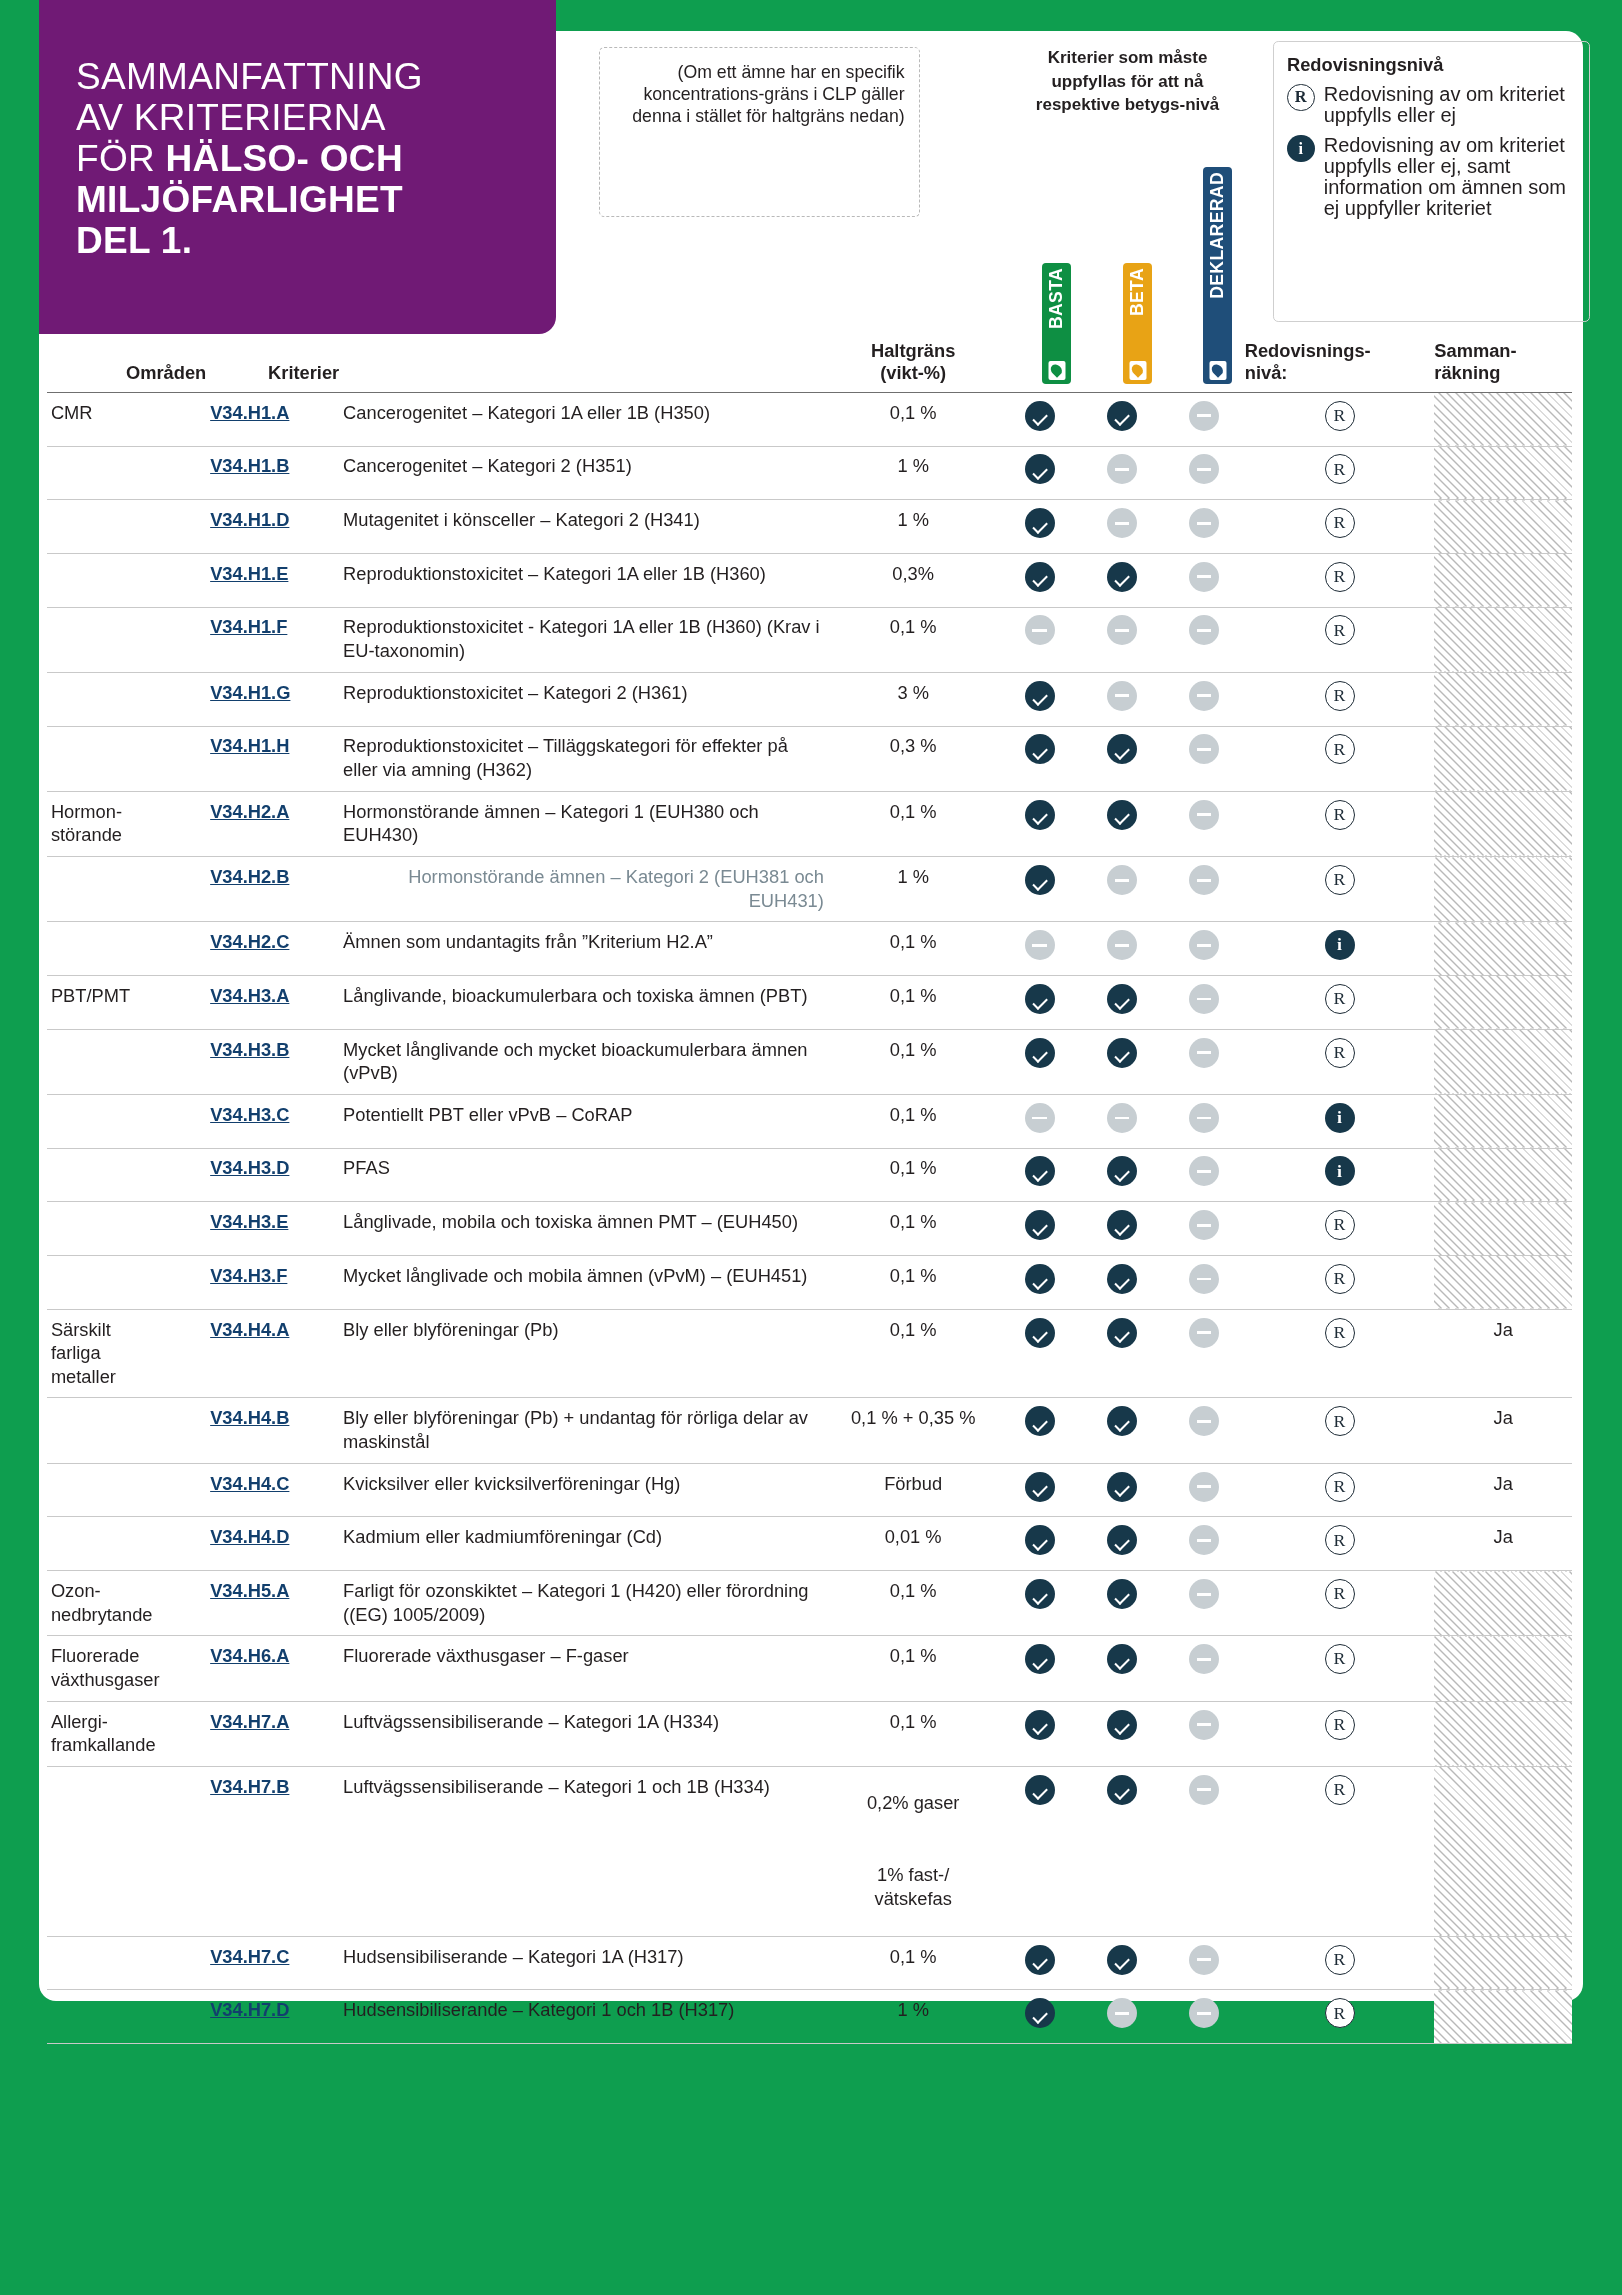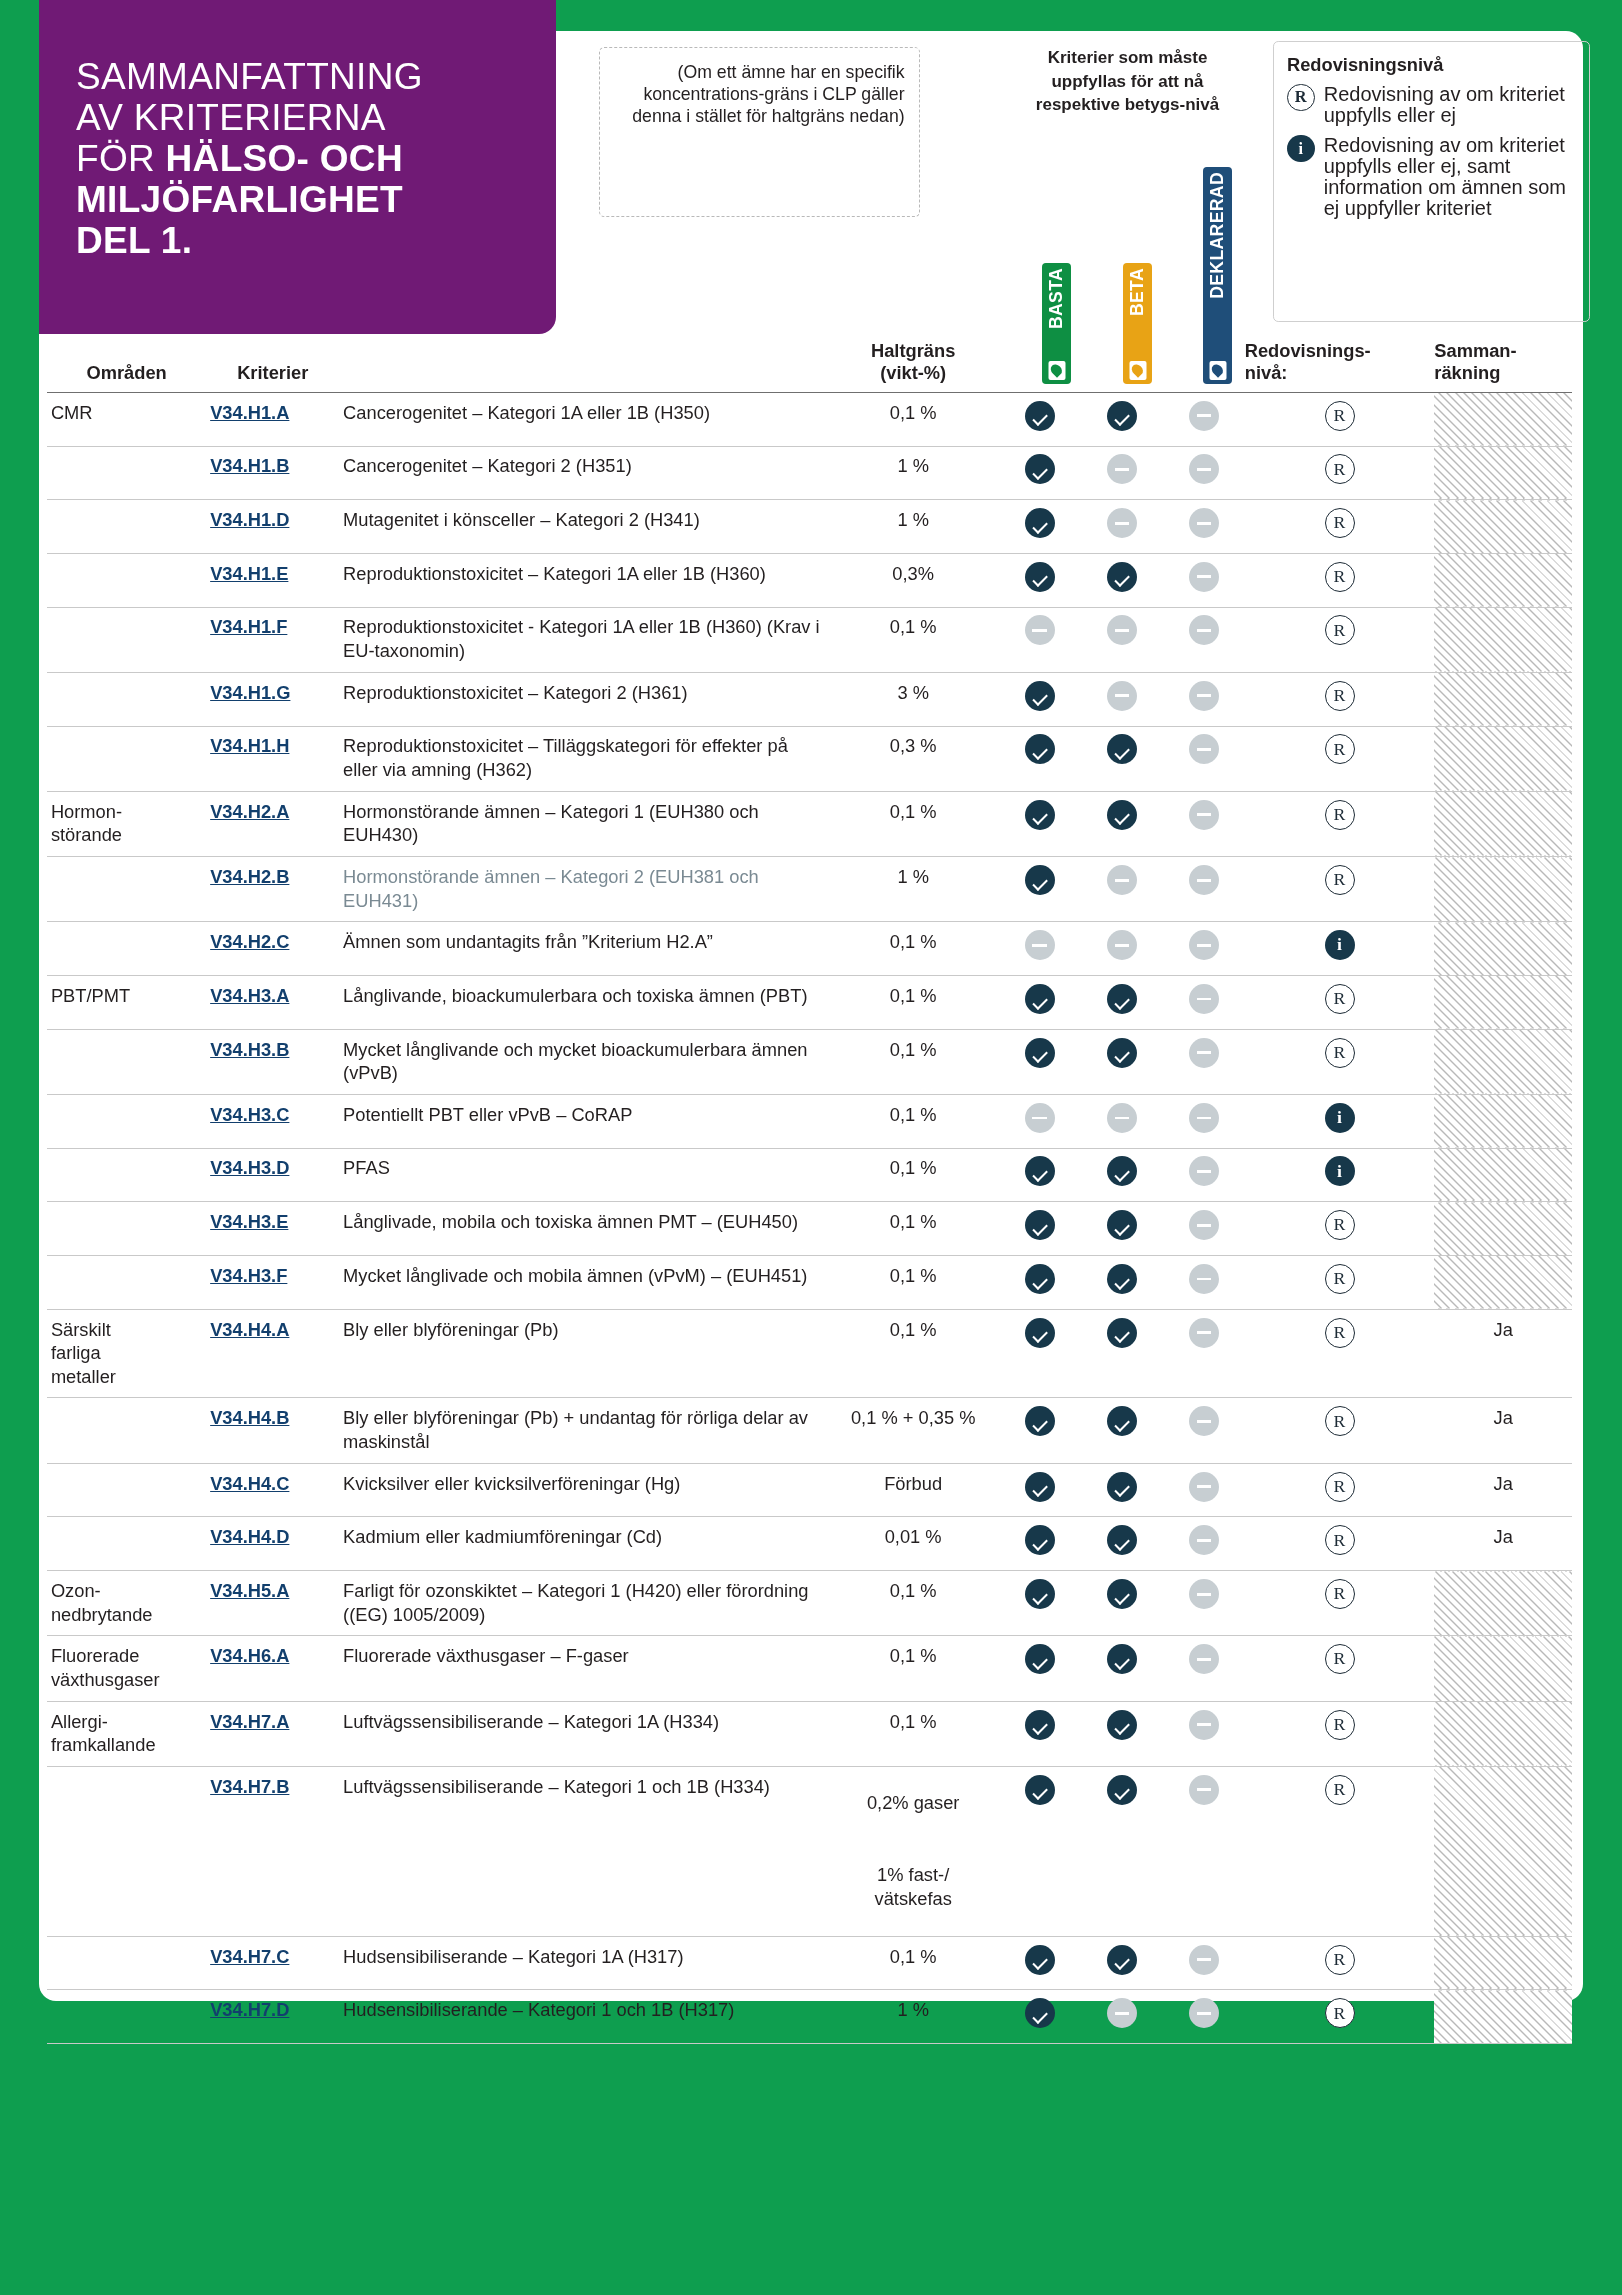--- a/index.html
+++ b/index.html
@@ -84,39 +84,39 @@
   .chip-beta .leaf i{background:#E8A315;}
   .chip-dekl{background:#1F4E79;color:#fff;left:1203px;top:167px;height:217px;}
   .chip-dekl .leaf i{background:#1F4E79;}
 
   
   table.main{
     position:absolute;left:47px;top:340px;width:1525px;
     border-collapse:collapse;font-size:18.3px;
   }
   table.main th{
-    font-size:18.3px;font-weight:700;text-align:center;vertical-align:bottom;
+    font-size:18.3px;font-weight:700;text-align:right;vertical-align:bottom;
     padding:0 0 7.9px 0;
   }
   table.main td{
     vertical-align:top;padding:7.9px 3.9px 9.2px 3.9px;
     border-bottom:1px solid #c9c9c9;
     line-height:23.6px;
   }
   tr.grp > td{border-top:1px solid #6f6f6f;}
   .c-area{width:157px;padding-left:5.2px;}
   .c-krit{width:131px;}
   .c-name{width:517px;}
   .c-halt{width:170px;text-align:center;}
   .c-mark{width:80px;text-align:center;}
   .c-red{width:190px;text-align:center;}
   .c-sum{width:137px;text-align:center;}
 
   .kod{color:#123f6d;font-weight:700;text-decoration:underline;white-space:nowrap;}
-  .muted{color:#7a8a93;}
+  .muted{color:#7a8a93;text-align:right;}
 
   
   .mk{display:inline-block;width:30px;height:30px;border-radius:50%;position:relative;}
   .mk.check{background:#17384a;}
   .mk.check::after{
     content:"";position:absolute;left:8.5px;top:13.7px;width:12.4px;height:5.9px;
     border-left:2.9px solid #fff;border-bottom:2.9px solid #fff;
     transform:rotate(-45deg);
   }
   .mk.dash{background:#c7ced2;}

